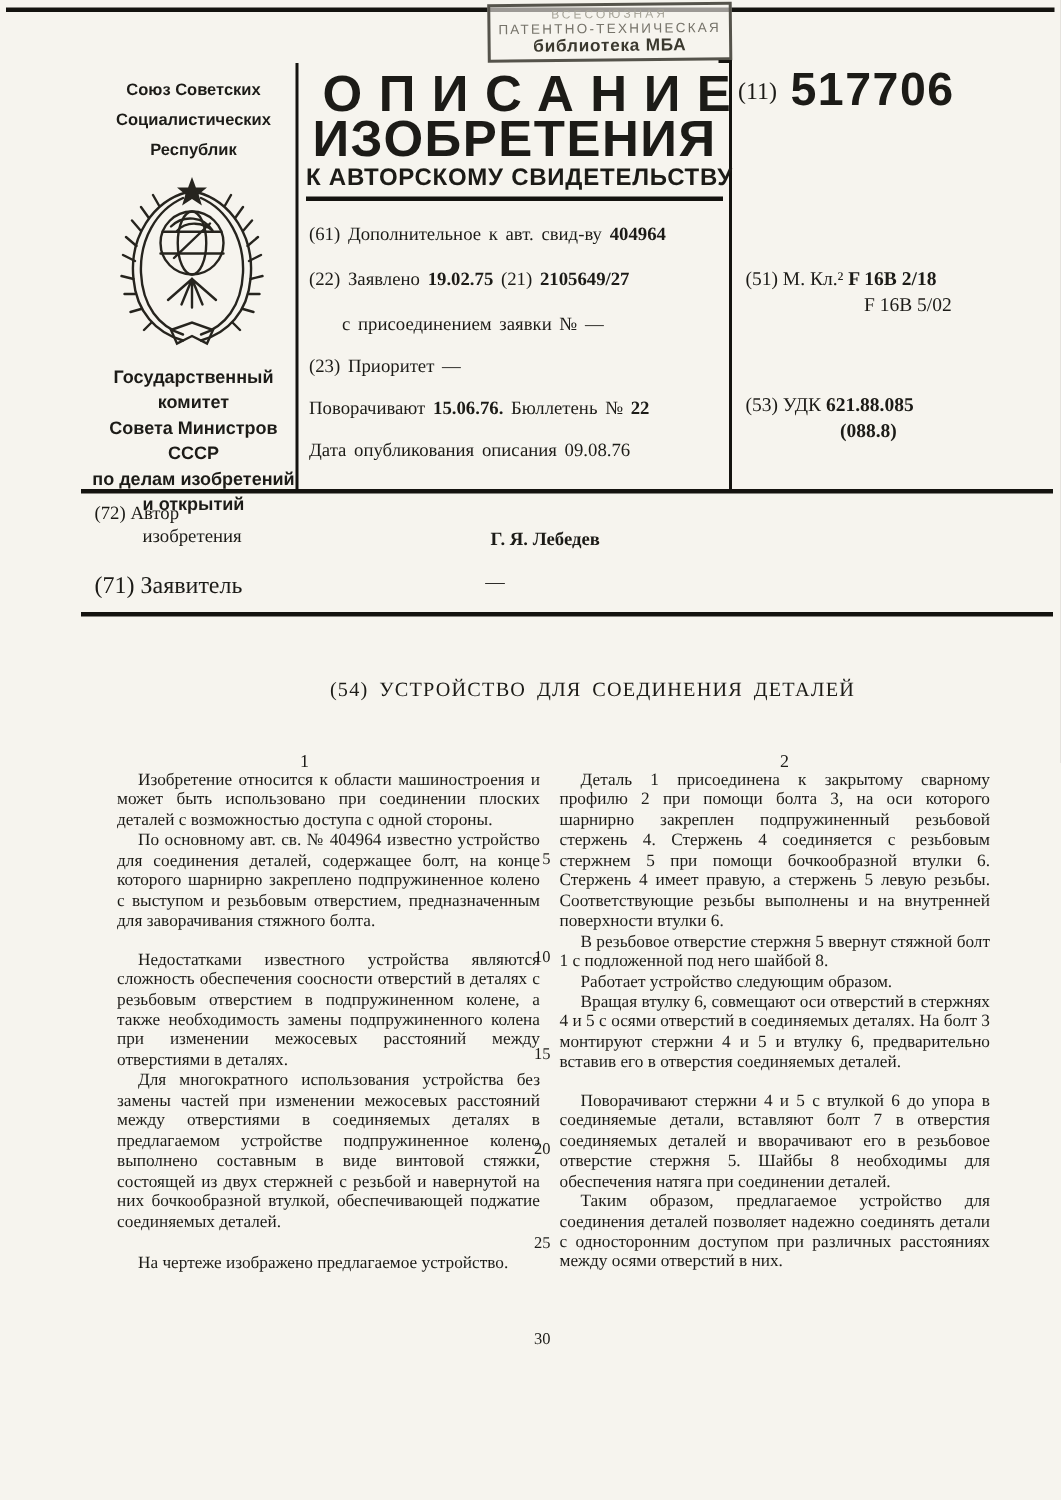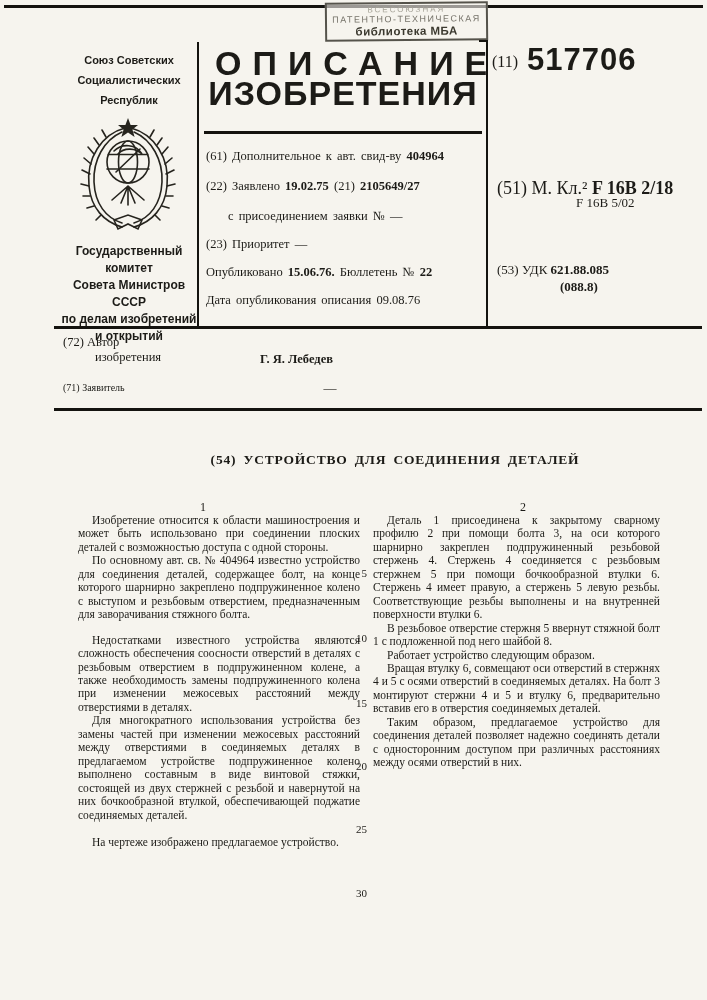--- a/index.html
+++ b/index.html
@@ -59,37 +59,37 @@
     position:absolute; left:527px; top:42px;
     font-family:"Liberation Sans", sans-serif; font-weight:bold; font-size:31px; letter-spacing:1px;
   }
   
   .biblio { position:absolute; left:206px; top:0; width:276px; font-size:12.5px; word-spacing:2px; }
   .biblio .row { position:absolute; left:0; width:276px; white-space:nowrap; }
   .b61 { top:149px; } .b22 { top:179px; } .bjoin { top:209px; padding-left:22px; }
   .b23 { top:237px; } .bpub { top:265px; } .bdesc { top:293px; }
   .bv { font-weight:bold; }
   
-  .mkl { position:absolute; left:497px; top:178px; font-size:18px; white-space:nowrap; }
+  .mkl { position:absolute; left:497px; top:178px; font-size:13px; white-space:nowrap; }
   .mkl2 { position:absolute; left:576px; top:195px; font-size:13px; font-weight:normal; }
   .udk { position:absolute; left:497px; top:262px; font-size:13px; white-space:nowrap; }
   .udk2 { position:absolute; left:560px; top:279px; font-size:13px; font-weight:bold; }
   
   .hrule1 { left:54px; top:326px; width:648px; height:2.5px; }
   .hrule2 { left:54px; top:408px; width:648px; height:3px; }
   
   .p72a { position:absolute; left:63px; top:335px; font-size:12.5px; }
   .p72b { position:absolute; left:95px; top:350px; font-size:12.5px; }
-  .p72name { position:absolute; left:260px; top:352px; width:140px; text-align:left; font-size:12.5px; font-weight:bold; }
-  .p71 { position:absolute; left:63px; top:382px; font-size:10px; }
+  .p72name { position:absolute; left:260px; top:352px; width:140px; text-align:right; font-size:12.5px; font-weight:bold; }
+  .p71 { position:absolute; left:63px; top:382px; font-size:16px; }
   .p71v { position:absolute; left:260px; top:380px; width:140px; text-align:center; font-size:13px; }
   
   .inv-title {
     position:absolute; left:100px; top:452px; width:590px; text-align:center;
-    font-weight:bold; font-size:13.5px; letter-spacing:.8px; word-spacing:3px; white-space:nowrap;
+    font-weight:normal; font-size:13.5px; letter-spacing:.8px; word-spacing:3px; white-space:nowrap;
   }
   .colnum { position:absolute; top:500px; font-size:12px; }
   .colnum1 { left:200px; } .colnum2 { left:520px; }
   
   .col { position:absolute; top:514px; font-size:11.5px; line-height:13.45px; text-align:justify; }
   .col p { text-indent:14px; }
   .col-left  { left:78px;  width:282px; }
   .col-right { left:373px; width:287px; }
   .gap-md { margin-top:12px; }
   .gap-lg { margin-top:14px; }
@@ -140,20 +140,21 @@
     <div>по делам изобретений</div>
     <div>и открытий</div>
   </div>
 
   <div class="rule vline1"></div>
   <div class="rule vline2"></div>
   <div class="rule vline2-tick"></div>
 
   <div class="doc-title1">ОПИСАНИЕ</div>
   <div class="doc-title2">ИЗОБРЕТЕНИЯ</div>
+  <div class="doc-subtitle">К АВТОРСКОМУ СВИДЕТЕЛЬСТВУ</div>
   <div class="rule subtitle-rule"></div>
 
   <span class="pub-code">(11)</span>
   <span class="pub-number">517706</span>
 
   <div class="biblio">
     <div class="row b61">
       <span>(61) Дополнительное к авт. свид-ву</span>
       <span class="bv">404964</span>
     </div>
@@ -165,21 +166,21 @@
     </div>
     <div class="row bjoin">
       <span>с присоединением заявки №</span>
       <span>—</span>
     </div>
     <div class="row b23">
       <span>(23) Приоритет</span>
       <span>—</span>
     </div>
     <div class="row bpub">
-      <span>Опубликовано</span>
+      <span>Поворачивают</span>
       <span class="bv">15.06.76.</span>
       <span>Бюллетень №</span>
       <span class="bv">22</span>
     </div>
     <div class="row bdesc">
       <span>Дата опубликования описания</span>
       <span>09.08.76</span>
     </div>
   </div>
 
@@ -214,20 +215,21 @@
     <p class="gap-md">Недостатками известного устройства являются сложность обеспечения соосности отверстий в деталях с резьбовым отверстием в подпружиненном колене, а также необходимость замены подпружиненного колена при изменении межосевых расстояний между отверстиями в деталях.</p>
     <p>Для многократного использования устройства без замены частей при изменении межосевых расстояний между отверстиями в соединяемых деталях в предлагаемом устройстве подпружиненное колено выполнено составным в виде винтовой стяжки, состоящей из двух стержней с резьбой и навернутой на них бочкообразной втулкой, обеспечивающей поджатие соединяемых деталей.</p>
     <p class="gap-lg">На чертеже изображено предлагаемое устройство.</p>
   </div>
 
   <div class="col col-right">
     <p>Деталь 1 присоединена к закрытому сварному профилю 2 при помощи болта 3, на оси которого шарнирно закреплен подпружиненный резьбовой стержень 4. Стержень 4 соединяется с резьбовым стержнем 5 при помощи бочкообразной втулки 6. Стержень 4 имеет правую, а стержень 5 левую резьбы. Соответствующие резьбы выполнены и на внутренней поверхности втулки 6.</p>
     <p>В резьбовое отверстие стержня 5 ввернут стяжной болт 1 с подложенной под него шайбой 8.</p>
     <p>Работает устройство следующим образом.</p>
     <p>Вращая втулку 6, совмещают оси отверстий в стержнях 4 и 5 с осями отверстий в соединяемых деталях. На болт 3 монтируют стержни 4 и 5 и втулку 6, предварительно вставив его в отверстия соединяемых деталей.</p>
+    <p class="gap-md">Поворачивают стержни 4 и 5 с втулкой 6 до упора в соединяемые детали, вставляют болт 7 в отверстия соединяемых деталей и вворачивают его в резьбовое отверстие стержня 5. Шайбы 8 необходимы для обеспечения натяга при соединении деталей.</p>
     <p>Таким образом, предлагаемое устройство для соединения деталей позволяет надежно соединять детали с односторонним доступом при различных расстояниях между осями отверстий в них.</p>
   </div>
 
   <span class="ln ln0">5</span>
   <span class="ln ln1">10</span>
   <span class="ln ln2">15</span>
   <span class="ln ln3">20</span>
   <span class="ln ln4">25</span>
   <span class="ln ln5">30</span>
 

